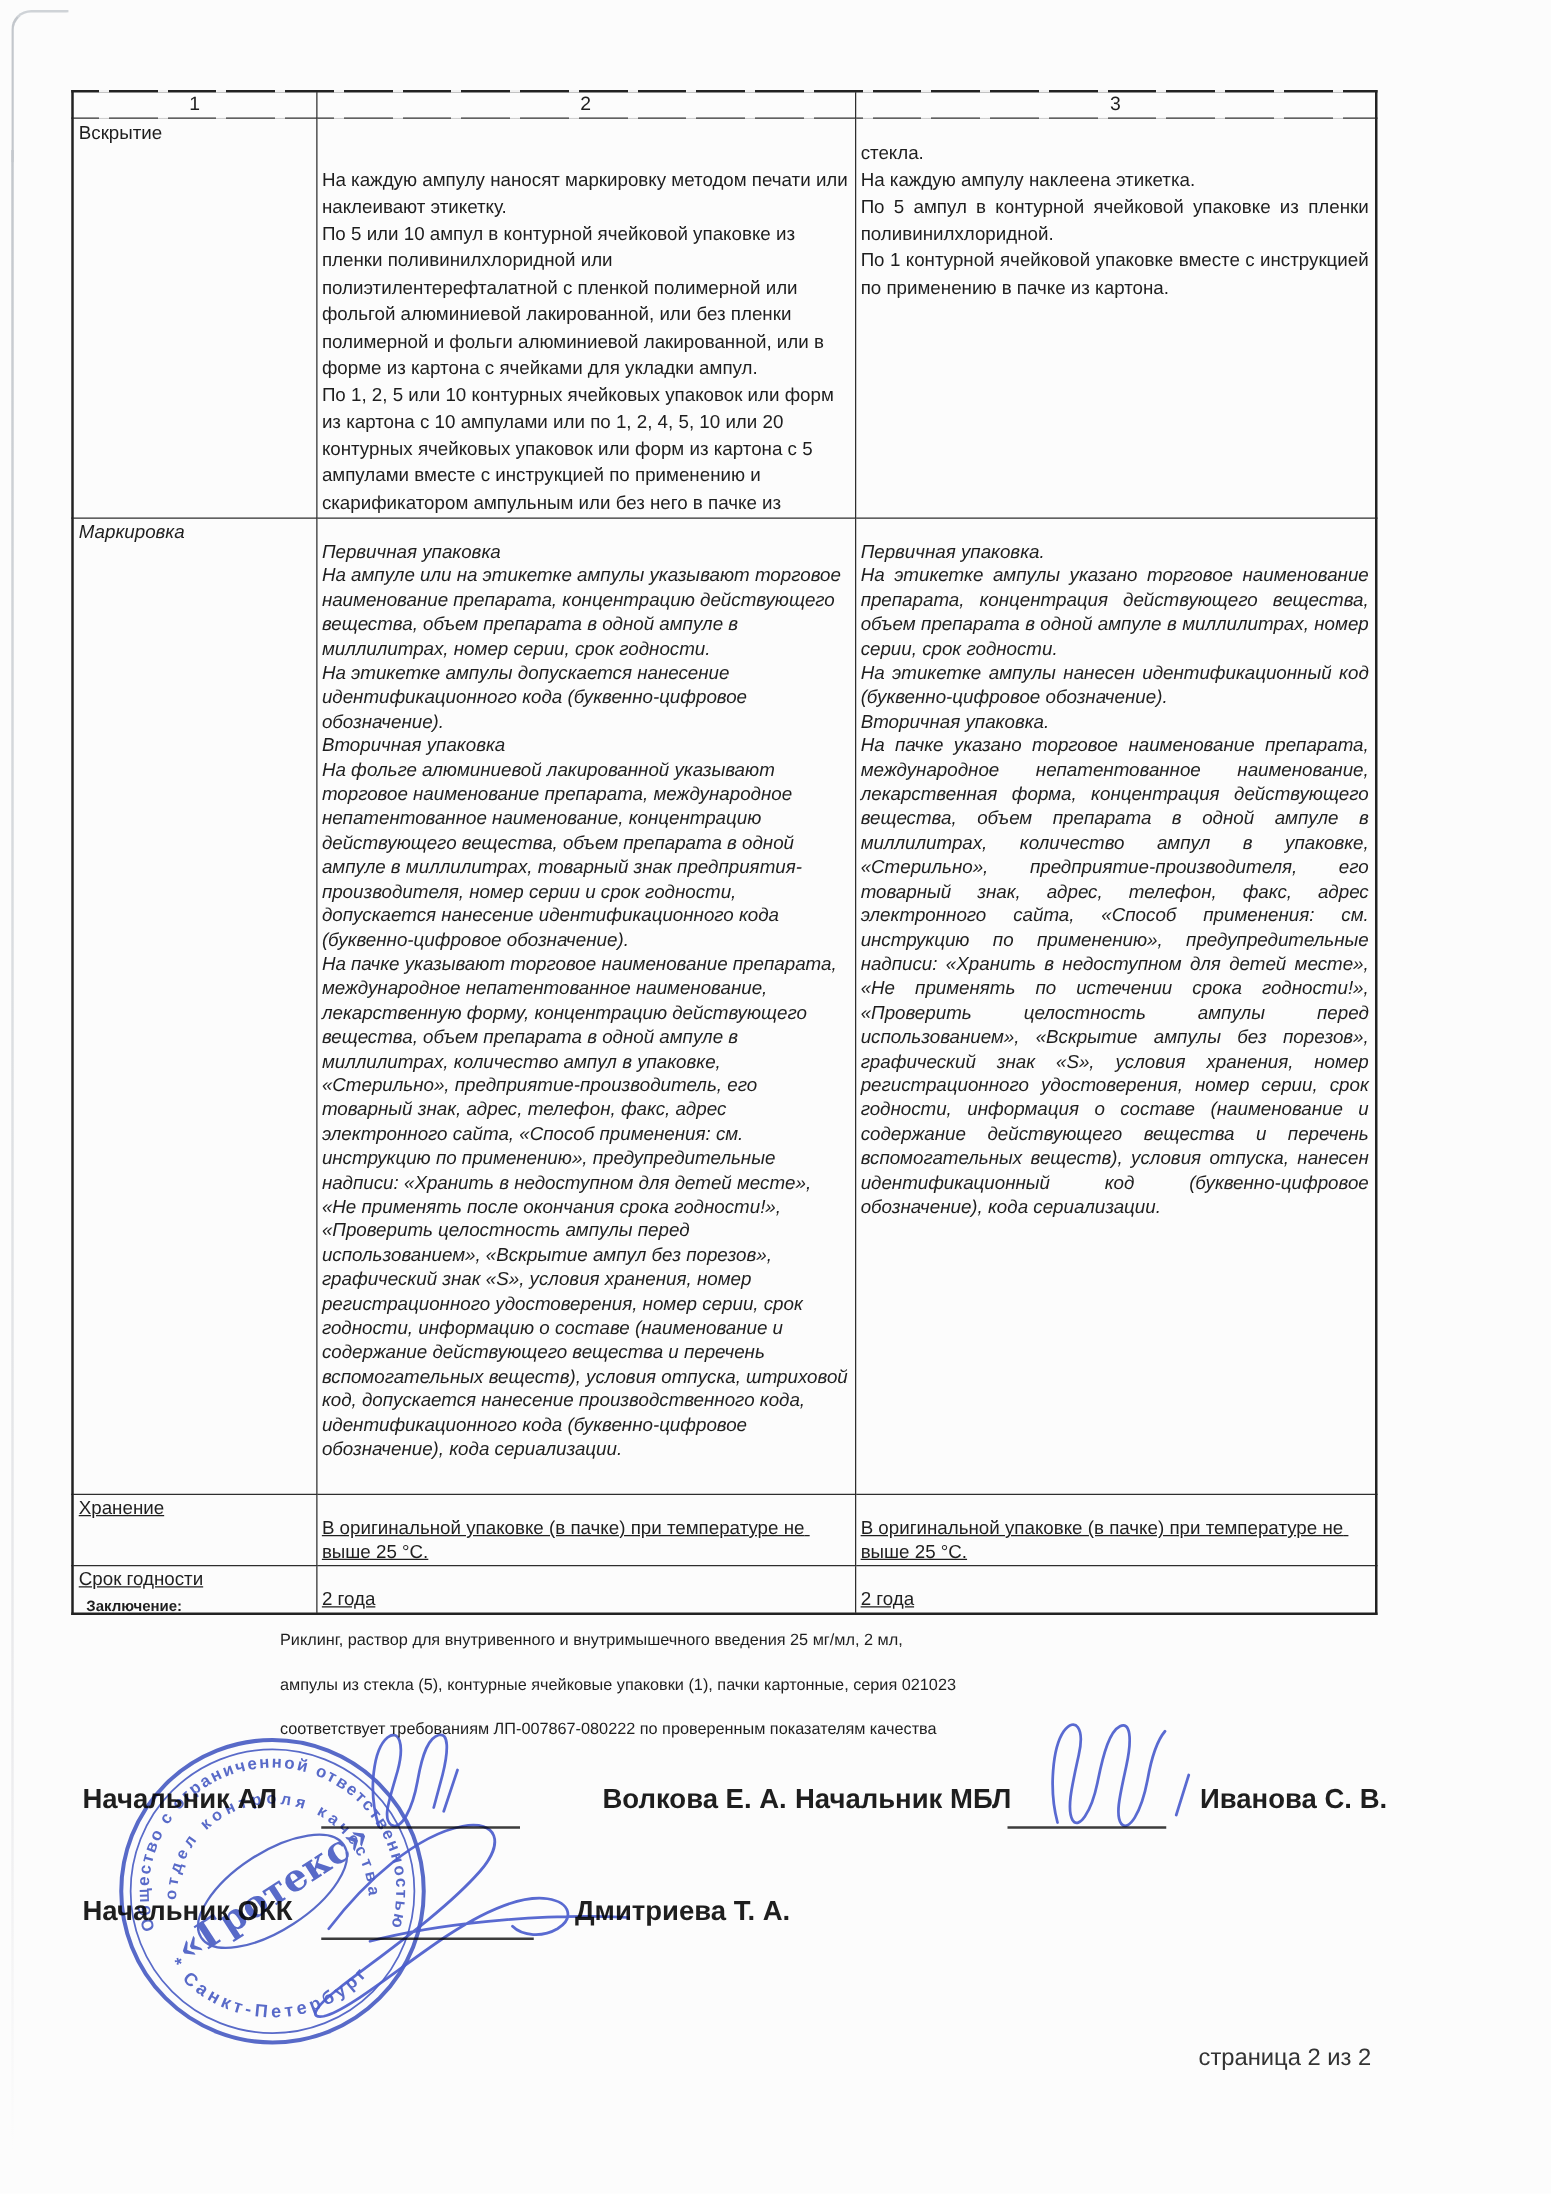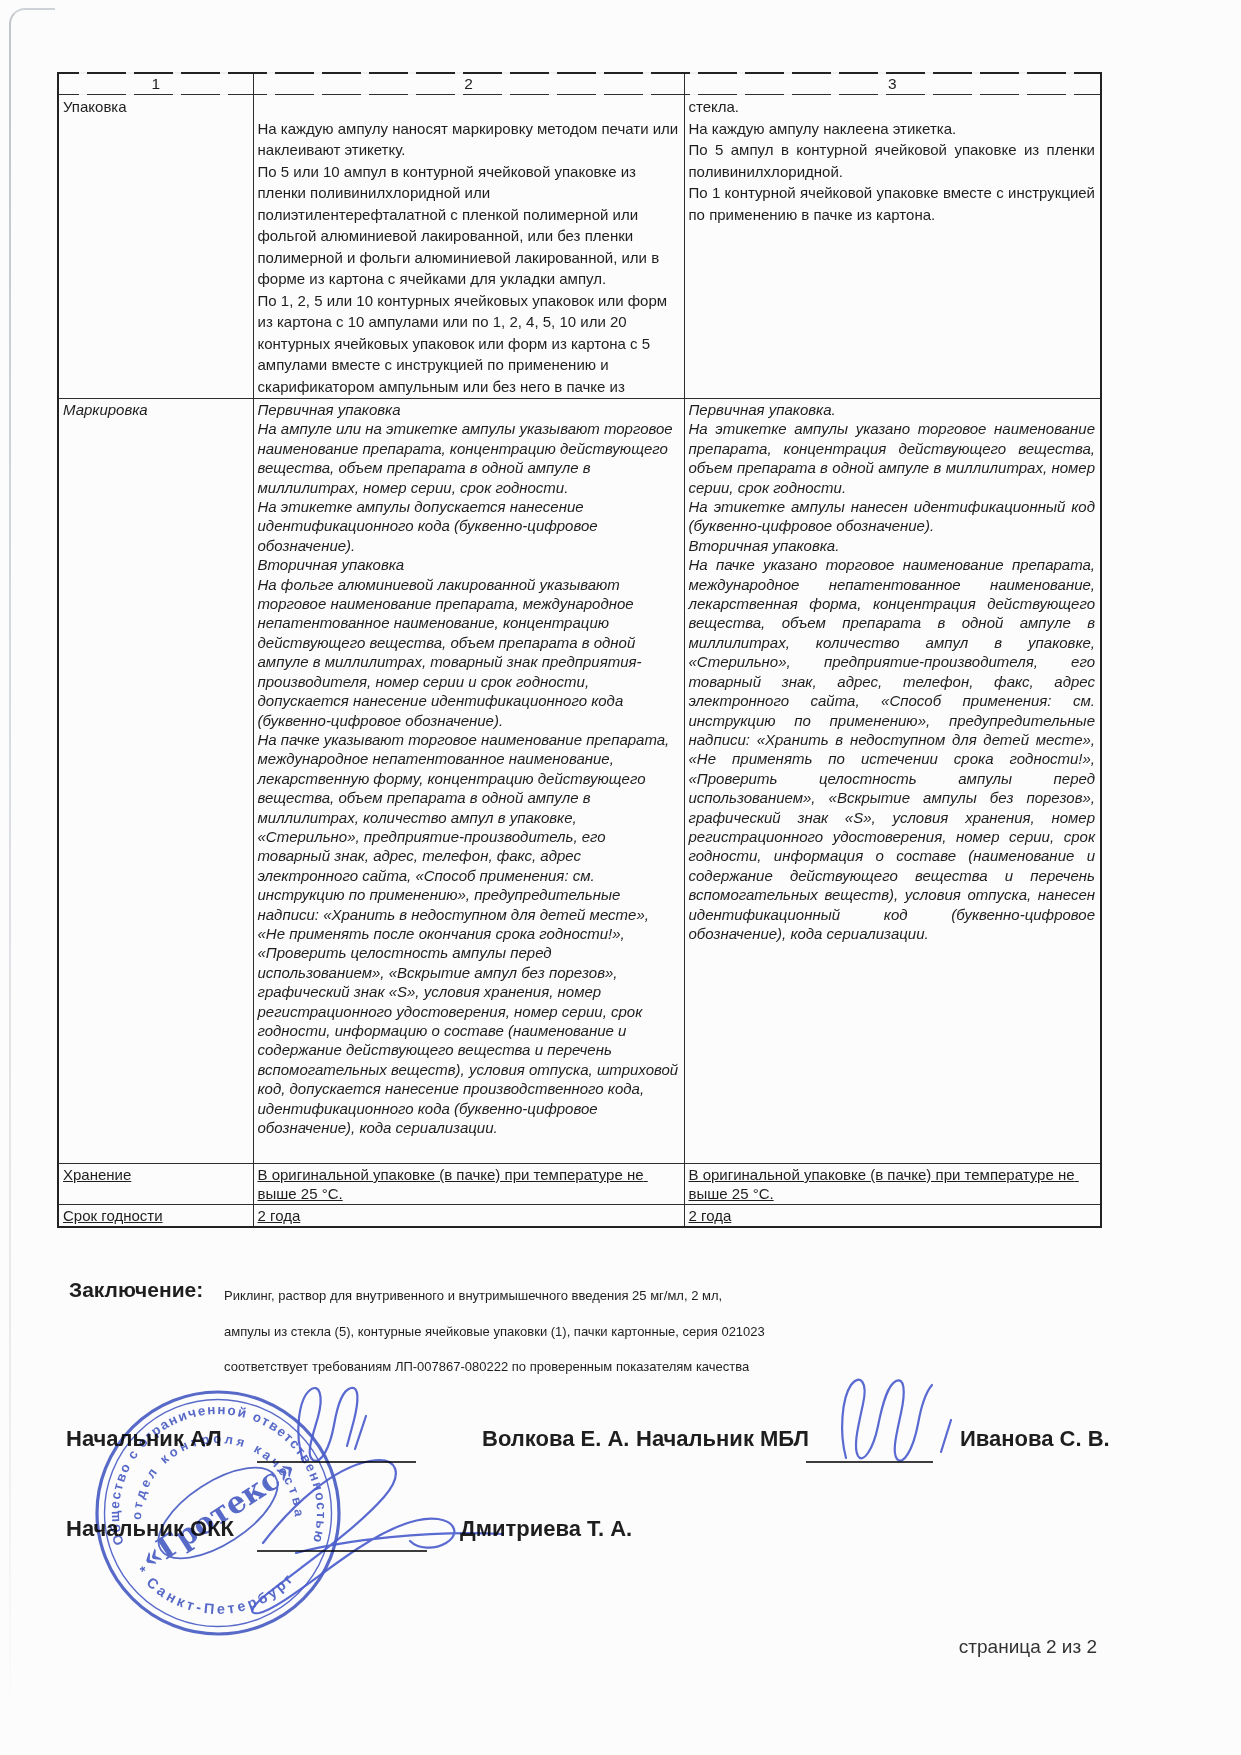--- a/index.html
+++ b/index.html
@@ -12,34 +12,34 @@
     border-left:2px solid #c3c7cc;border-top:2px solid #cfd3d7;border-top-left-radius:16px;}
   .scan-edge{position:absolute;left:9px;top:120px;width:2px;height:1600px;
     background:linear-gradient(#c3c7cc,#dadde0 40%,#ececee 80%,rgba(236,236,238,0));}
   
   .doc-table{position:absolute;left:57px;top:72px;width:1043px;border-collapse:collapse;
     table-layout:fixed;font-size:15px;}
   .doc-table td,.doc-table th{border:1.6px solid #2e2e2e;padding:0;vertical-align:top;}
   .doc-table{border:2.4px solid #222;}
   .doc-table th{height:20px;line-height:20px;font-weight:normal;font-size:15.5px;text-align:center;}
   .cell{overflow:hidden;padding:1px 5px 0 4px;}
-  .pre{white-space:pre-wrap;}
+  .pre{white-space:pre-wrap;margin-top:16px;}
   .just{text-align:justify;}
   .lh0{line-height:21.5px;}
   .lh1{line-height:19.4px;}
   .lh2{line-height:19px;text-decoration:underline;}
   .h0{height:302px;}
   .h1{height:763px;font-style:italic;}
   .h2{height:39px;}
   .h3{height:20px;}
   
   .streak{position:absolute;height:3px;pointer-events:none;
     background:repeating-linear-gradient(90deg,rgba(252,252,252,0) 0 22px,rgba(252,252,252,.95) 22px 30px,rgba(252,252,252,0) 30px 47px);}
   
-  .concl-label{position:absolute;left:69px;top:1278px;font-size:21px;font-weight:bold;text-align:center;}
+  .concl-label{position:absolute;left:69px;top:1278px;font-size:12px;font-weight:bold;text-align:center;}
   .concl-text{position:absolute;left:224px;top:1278px;width:880px;font-size:13px;line-height:35.5px;}
   
   .sig-title,.sig-name{position:absolute;font-size:22px;white-space:nowrap;font-weight:bold;}
   .sig-line{position:absolute;height:2px;background:#3c3c3c;}
   
   .footer{position:absolute;left:897px;top:1636px;width:200px;text-align:right;font-size:19px;color:#333;}
   
   .ink-svg{position:absolute;left:0;top:0;width:1241px;height:1755px;mix-blend-mode:multiply;pointer-events:none;}
   .stamp-txt{font-family:"Liberation Sans",sans-serif;font-weight:bold;}
   .stamp-center{font-family:"DejaVu Serif",serif;font-weight:bold;}
@@ -61,21 +61,21 @@
     <thead>
       <tr>
         <th>1</th>
         <th>2</th>
         <th>3</th>
       </tr>
     </thead>
     <tbody>
       <tr>
         <td>
-            <div class="cell h0 lh0">Упаковка</div>
+            <div class="cell h0 lh0">Вскрытие</div>
           </td>
         <td>
             <div class="cell h0 lh0 pre">
 На каждую ампулу наносят маркировку методом печати или наклеивают этикетку.
 По 5 или 10 ампул в контурной ячейковой упаковке из пленки поливинилхлоридной или полиэтилентерефталатной с пленкой полимерной или фольгой алюминиевой лакированной, или без пленки полимерной и фольги алюминиевой лакированной, или в форме из картона с ячейками для укладки ампул.
 По 1, 2, 5 или 10 контурных ячейковых упаковок или форм из картона с 10 ампулами или по 1, 2, 4, 5, 10 или 20 контурных ячейковых упаковок или форм из картона с 5 ампулами вместе с инструкцией по применению и скарификатором ампульным или без него в пачке из картона.</div>
           </td>
         <td>
             <div class="cell h0 lh0 pre just">стекла.
 На каждую ампулу наклеена этикетка.

